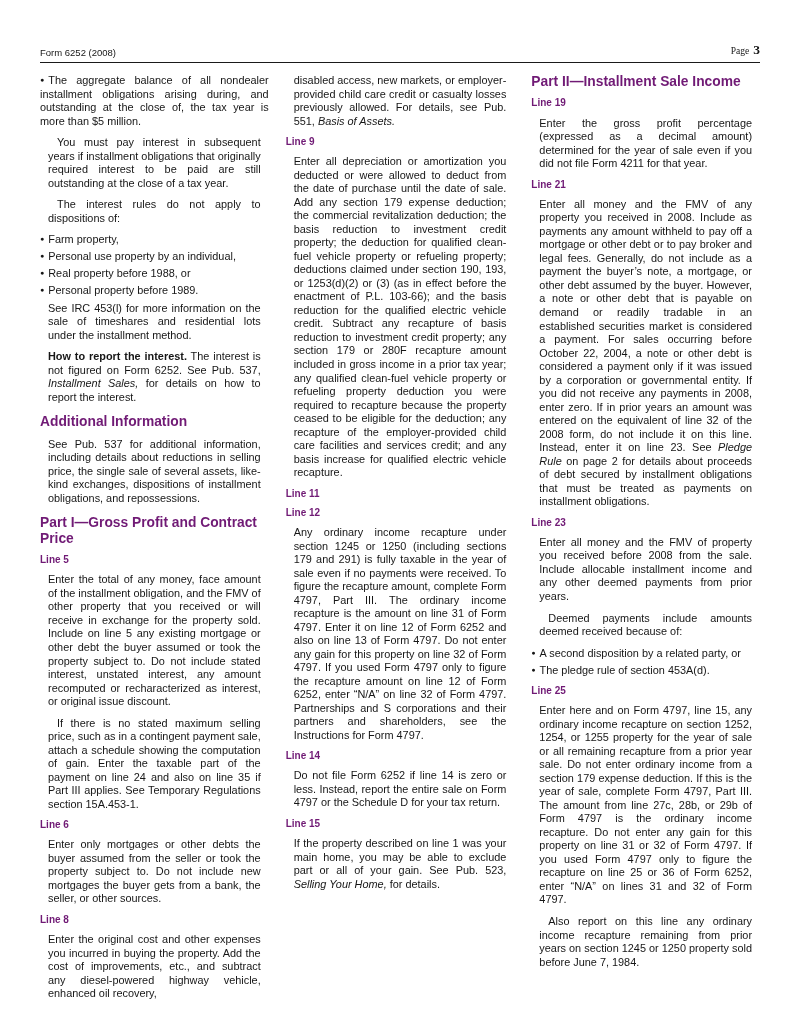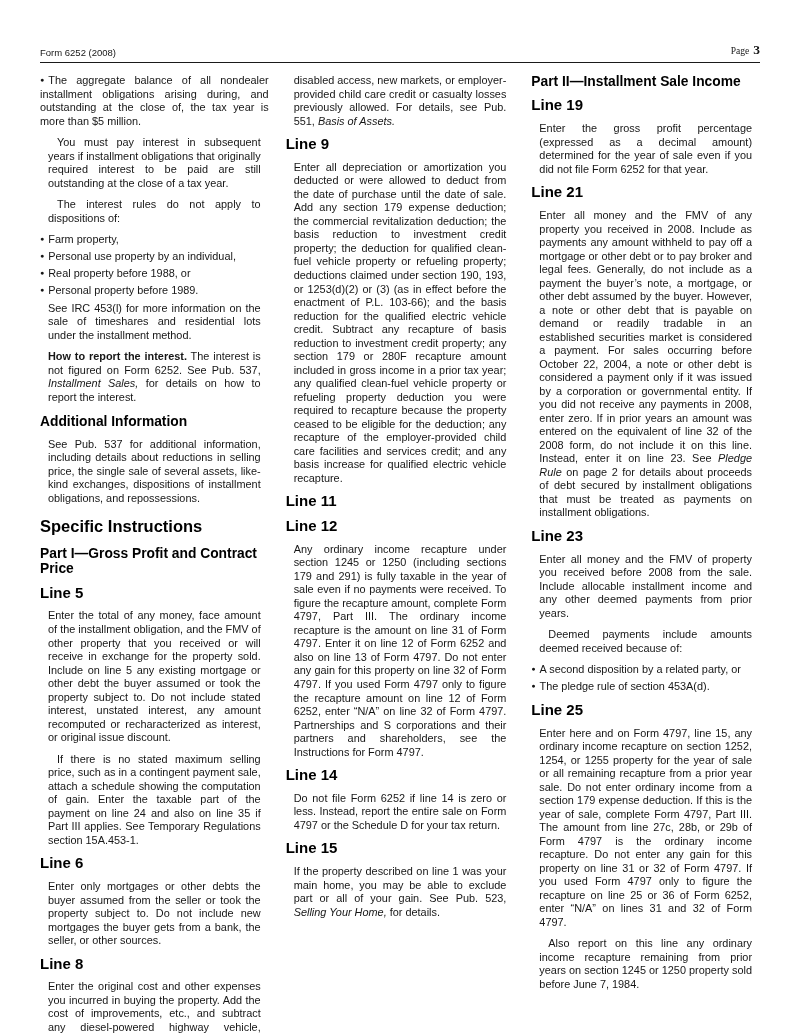--- a/index.html
+++ b/index.html
@@ -11,24 +11,24 @@
   .form-id{font-size:9.5px;}
   .page-ind{font-size:9.5px;display:flex;align-items:baseline;font-family:Liberation Serif, serif;}
   .page-num{font-size:13.5px;font-weight:bold;margin-left:4px;}
   .columns{display:flex;gap:17px;margin-top:11px;}
   .col{flex:1 1 0;min-width:0;font-size:10.9px;line-height:1.24;}
   .p{text-align:justify;margin:8px;}
   .ind{text-indent:9px;}
   .gap{margin-top:4px;}
   .bullet{margin:3.5px 0;text-align:justify;}
   .dot{display:inline-block;font-size:7px;vertical-align:2px;margin-right:4px;}
-  h2,h3,h4{margin:0;line-height:1.12;color:#000000;}
+  h2,h3,h4{margin:0;line-height:1.12;color:#701a75;}
   h2{font-size:16.5px;margin:12px 0 4px;}
   h3{font-size:13.8px;margin:10px 0 4px;}
-  h4{font-size:15px;margin:8px 0 2.5px;}
+  h4{font-size:10px;margin:8px 0 2.5px;}
   .col > :first-child{margin-top:0;}
   i{font-style:italic;}
   b{font-weight:bold;}
 </style>
 </head>
 <body>
 
 <div class="page">
 
   <div class="pagehead">
@@ -46,21 +46,20 @@
       <p class="p ind">You must pay interest in subsequent years if installment obligations that originally required interest to be paid are still outstanding at the close of a tax year.</p>
       <p class="p ind">The interest rules do not apply to dispositions of:</p>
       <p class="bullet"><span class="dot">●</span><span>Farm property,</span></p>
       <p class="bullet"><span class="dot">●</span><span>Personal use property by an individual,</span></p>
       <p class="bullet"><span class="dot">●</span><span>Real property before 1988, or</span></p>
       <p class="bullet"><span class="dot">●</span><span>Personal property before 1989.</span></p>
       <p class="p gap">See IRC 453(l) for more information on the sale of timeshares and residential lots under the installment method.</p>
       <p class="p gap"><b>How to report the interest.</b><span> The interest is not figured on Form 6252. See Pub. 537, </span><i>Installment Sales,</i><span> for details on how to report the interest.</span></p>
       <h3>Additional Information</h3>
       <p class="p">See Pub. 537 for additional information, including details about reductions in selling price, the single sale of several assets, like-kind exchanges, dispositions of installment obligations, and repossessions.</p>
-      <h2>Specific Instructions</h2>
       <h3>Part I—Gross Profit and Contract Price</h3>
       <h4>Line 5</h4>
       <p class="p">Enter the total of any money, face amount of the installment obligation, and the FMV of other property that you received or will receive in exchange for the property sold. Include on line 5 any existing mortgage or other debt the buyer assumed or took the property subject to. Do not include stated interest, unstated interest, any amount recomputed or recharacterized as interest, or original issue discount.</p>
       <p class="p ind">If there is no stated maximum selling price, such as in a contingent payment sale, attach a schedule showing the computation of gain. Enter the taxable part of the payment on line 24 and also on line 35 if Part III applies. See Temporary Regulations section 15A.453-1.</p>
       <h4>Line 6</h4>
       <p class="p">Enter only mortgages or other debts the buyer assumed from the seller or took the property subject to. Do not include new mortgages the buyer gets from a bank, the seller, or other sources.</p>
       <h4>Line 8</h4>
       <p class="p">Enter the original cost and other expenses you incurred in buying the property. Add the cost of improvements, etc., and subtract any diesel-powered highway vehicle, enhanced oil recovery,</p>
     </section>
 
@@ -73,21 +72,21 @@
       <p class="p">Any ordinary income recapture under section 1245 or 1250 (including sections 179 and 291) is fully taxable in the year of sale even if no payments were received. To figure the recapture amount, complete Form 4797, Part III. The ordinary income recapture is the amount on line 31 of Form 4797. Enter it on line 12 of Form 6252 and also on line 13 of Form 4797. Do not enter any gain for this property on line 32 of Form 4797. If you used Form 4797 only to figure the recapture amount on line 12 of Form 6252, enter “N/A” on line 32 of Form 4797. Partnerships and S corporations and their partners and shareholders, see the Instructions for Form 4797.</p>
       <h4>Line 14</h4>
       <p class="p">Do not file Form 6252 if line 14 is zero or less. Instead, report the entire sale on Form 4797 or the Schedule D for your tax return.</p>
       <h4>Line 15</h4>
       <p class="p"><span>If the property described on line 1 was your main home, you may be able to exclude part or all of your gain. See Pub. 523, </span><i>Selling Your Home,</i><span> for details.</span></p>
     </section>
 
     <section class="col">
       <h3>Part II—Installment Sale Income</h3>
       <h4>Line 19</h4>
-      <p class="p">Enter the gross profit percentage (expressed as a decimal amount) determined for the year of sale even if you did not file Form 6252 for that year.</p>
+      <p class="p">Enter the gross profit percentage (expressed as a decimal amount) determined for the year of sale even if you did not file Form 4211 for that year.</p>
       <h4>Line 21</h4>
       <p class="p"><span>Enter all money and the FMV of any property you received in 2008. Include as payments any amount withheld to pay off a mortgage or other debt or to pay broker and legal fees. Generally, do not include as a payment the buyer’s note, a mortgage, or other debt assumed by the buyer. However, a note or other debt that is payable on demand or readily tradable in an established securities market is considered a payment. For sales occurring before October 22, 2004, a note or other debt is considered a payment only if it was issued by a corporation or governmental entity. If you did not receive any payments in 2008, enter zero. If in prior years an amount was entered on the equivalent of line 32 of the 2008 form, do not include it on this line. Instead, enter it on line 23. See </span><i>Pledge Rule</i><span> on page 2 for details about proceeds of debt secured by installment obligations that must be treated as payments on installment obligations.</span></p>
       <h4>Line 23</h4>
       <p class="p">Enter all money and the FMV of property you received before 2008 from the sale. Include allocable installment income and any other deemed payments from prior years.</p>
       <p class="p ind">Deemed payments include amounts deemed received because of:</p>
       <p class="bullet"><span class="dot">●</span><span>A second disposition by a related party, or</span></p>
       <p class="bullet"><span class="dot">●</span><span>The pledge rule of section 453A(d).</span></p>
       <h4>Line 25</h4>
       <p class="p">Enter here and on Form 4797, line 15, any ordinary income recapture on section 1252, 1254, or 1255 property for the year of sale or all remaining recapture from a prior year sale. Do not enter ordinary income from a section 179 expense deduction. If this is the year of sale, complete Form 4797, Part III. The amount from line 27c, 28b, or 29b of Form 4797 is the ordinary income recapture. Do not enter any gain for this property on line 31 or 32 of Form 4797. If you used Form 4797 only to figure the recapture on line 25 or 36 of Form 6252, enter “N/A” on lines 31 and 32 of Form 4797.</p>
       <p class="p ind">Also report on this line any ordinary income recapture remaining from prior years on section 1245 or 1250 property sold before June 7, 1984.</p>

